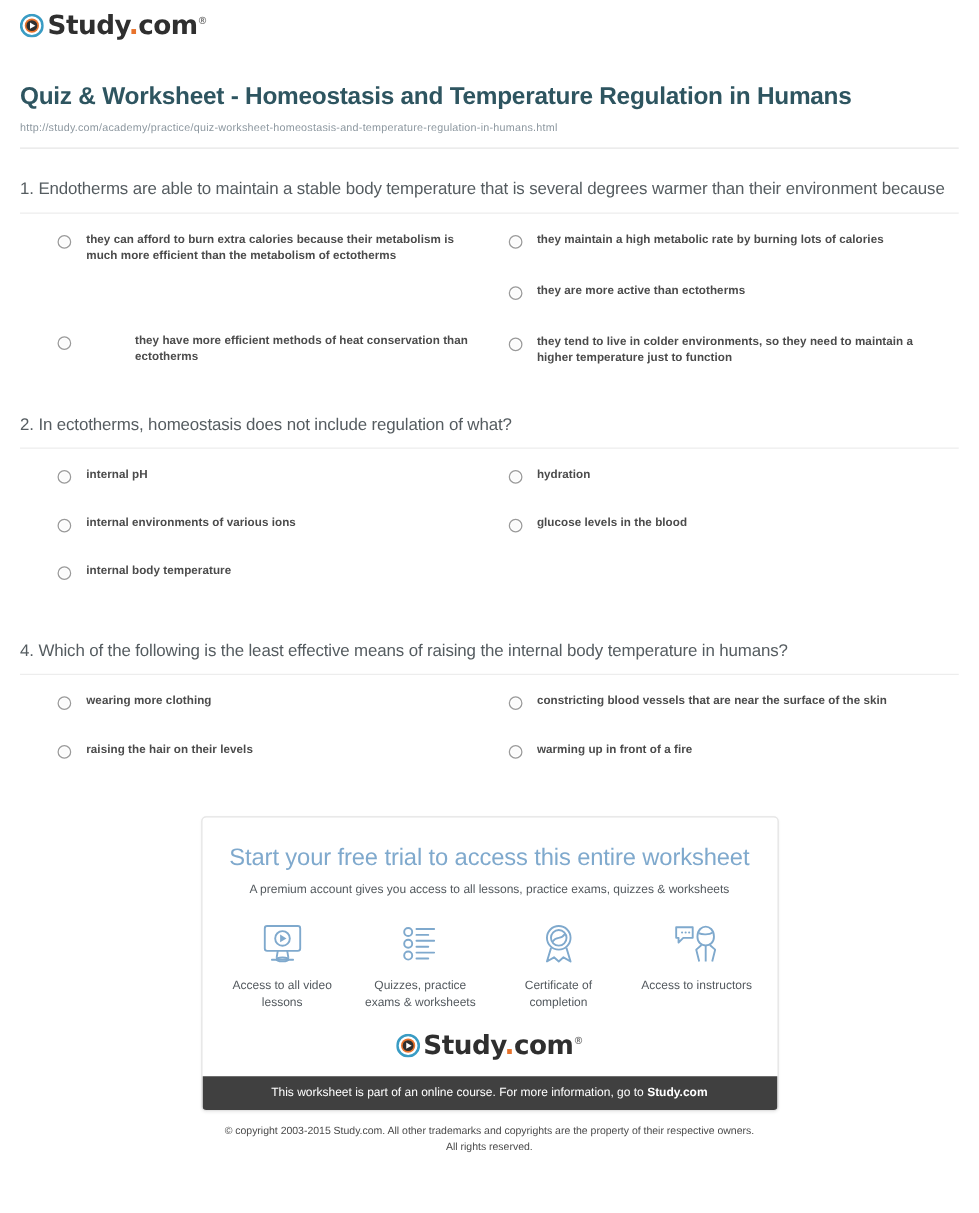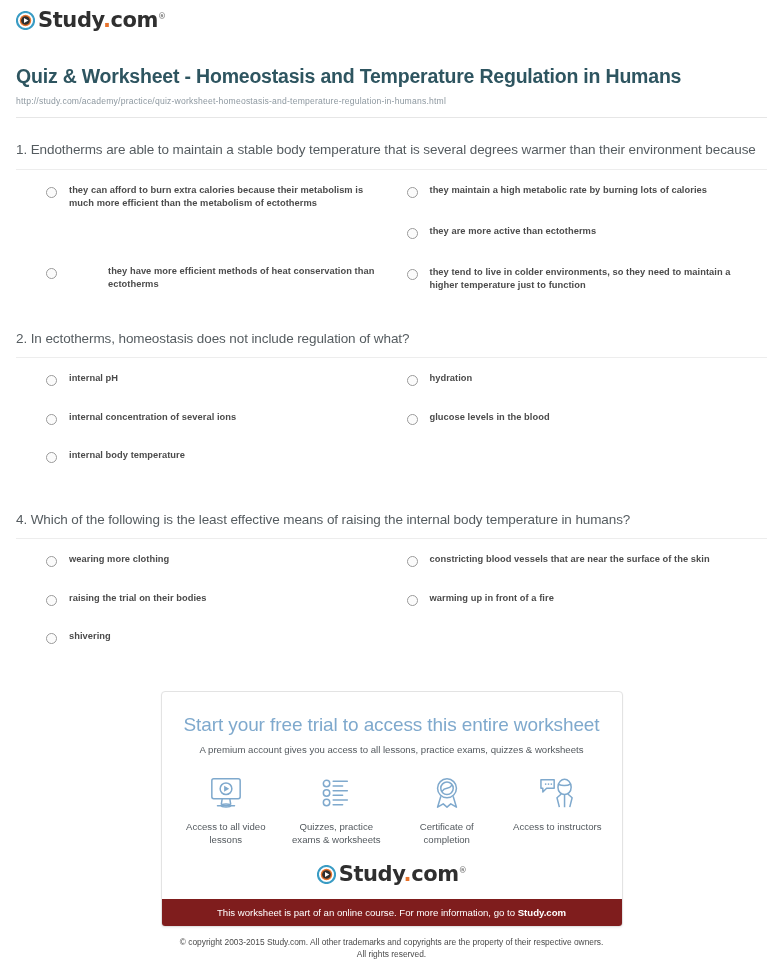--- a/index.html
+++ b/index.html
@@ -182,21 +182,21 @@
     font-size: 9.6px;
     color: #53595e;
     line-height: 1.42;
   }
   .promo-logo {
     display: flex;
     justify-content: center;
     padding: 17px 0 14px 0;
   }
   .promo-bar {
-    background: #7f1d1d;
+    background: #404040;
     color: #ffffff;
     text-align: center;
     font-size: 9.6px;
     padding: 8px 10px;
   }
   .promo-bar strong { font-weight: bold; }
 
   .copyright {
     text-align: center;
     font-size: 8.4px;
@@ -267,21 +267,21 @@
       <div class="question-text">2. In ectotherms, homeostasis does not include regulation of what?</div>
       <hr class="question-rule">
       <div class="answers">
         <div class="answers-col">
           <div class="answer">
             <span class="answer-radio"></span>
             <span class="answer-label">internal pH</span>
           </div>
           <div class="answer">
             <span class="answer-radio"></span>
-            <span class="answer-label">internal concentration of several ions</span>
+            <span class="answer-label">internal environments of various ions</span>
           </div>
           <div class="answer">
             <span class="answer-radio"></span>
             <span class="answer-label">internal body temperature</span>
           </div>
         </div>
         <div class="answers-col">
           <div class="answer">
             <span class="answer-radio"></span>
             <span class="answer-label">hydration</span>
@@ -298,25 +298,21 @@
       <div class="question-text">4. Which of the following is the least effective means of raising the internal body temperature in humans?</div>
       <hr class="question-rule">
       <div class="answers">
         <div class="answers-col">
           <div class="answer">
             <span class="answer-radio"></span>
             <span class="answer-label">wearing more clothing</span>
           </div>
           <div class="answer">
             <span class="answer-radio"></span>
-            <span class="answer-label">raising the trial on their bodies</span>
-          </div>
-          <div class="answer">
-            <span class="answer-radio"></span>
-            <span class="answer-label">shivering</span>
+            <span class="answer-label">raising the hair on their levels</span>
           </div>
         </div>
         <div class="answers-col">
           <div class="answer">
             <span class="answer-radio"></span>
             <span class="answer-label">constricting blood vessels that are near the surface of the skin</span>
           </div>
           <div class="answer">
             <span class="answer-radio"></span>
             <span class="answer-label">warming up in front of a fire</span>

